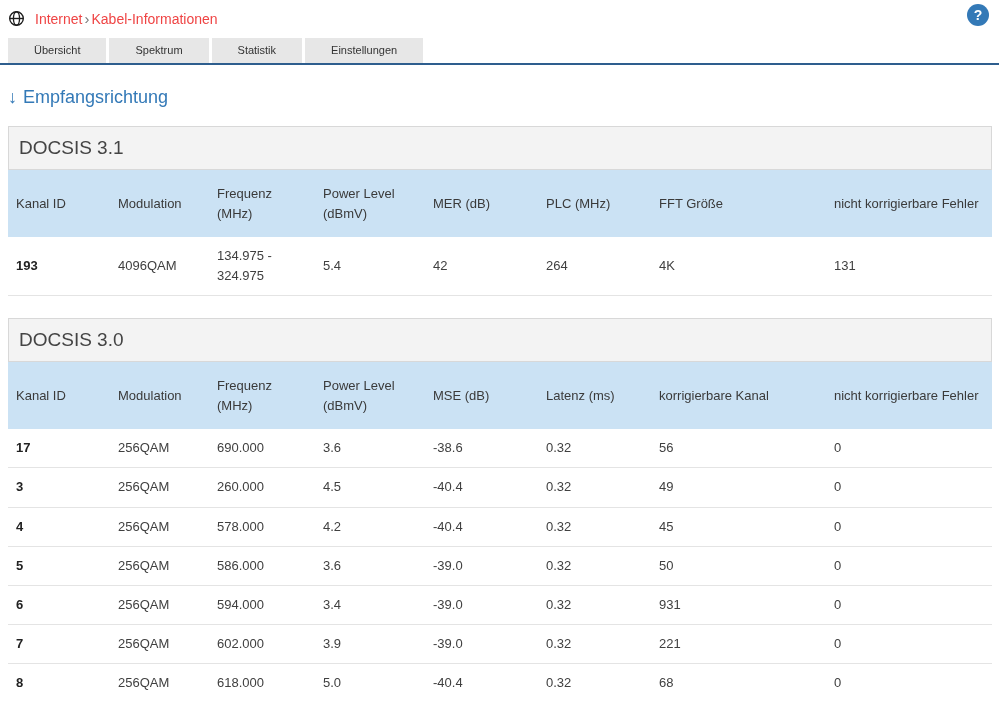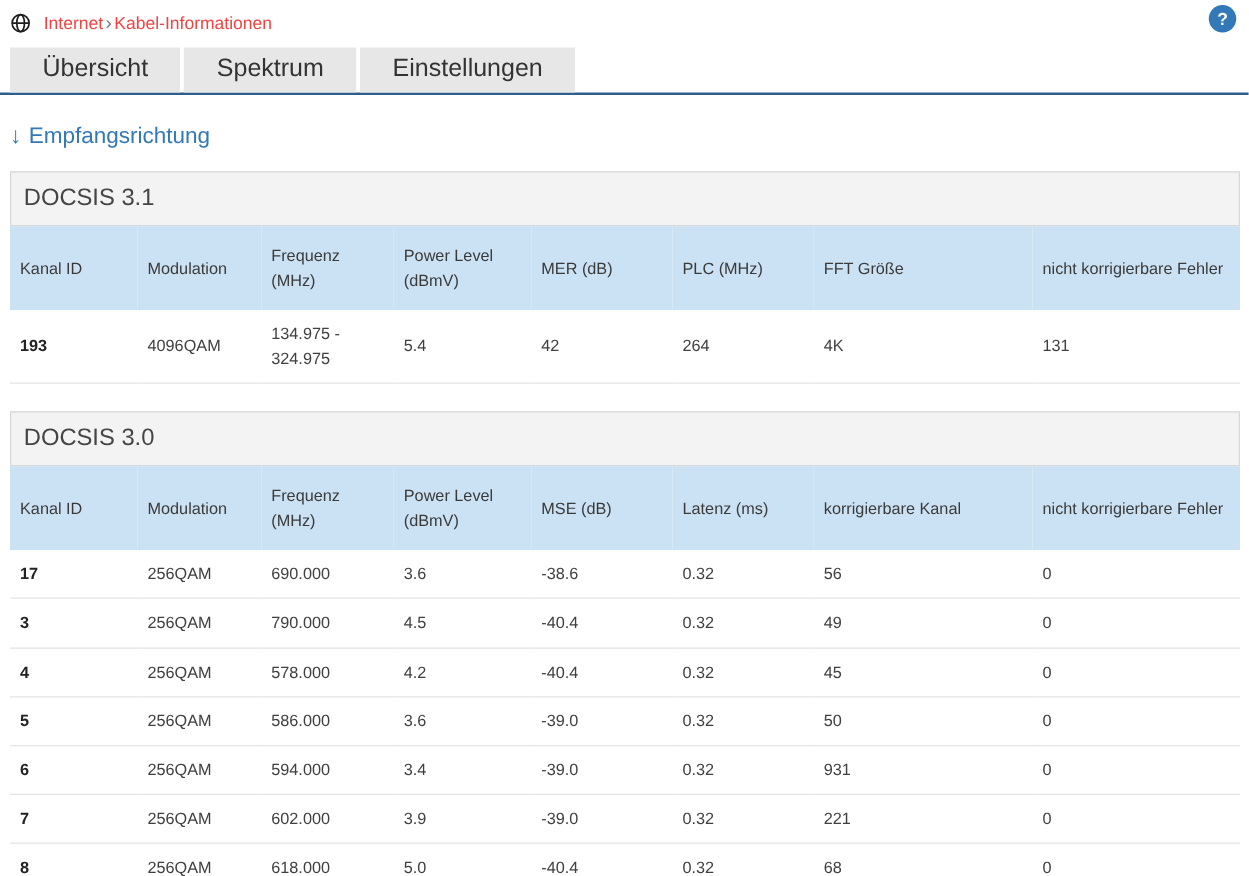--- a/index.html
+++ b/index.html
@@ -14,21 +14,21 @@
   .bc-sep { color:#777; font-size:15px; padding:0 2px; }
   .bc-item { color:#ef4444; }
   .help-btn { position:absolute; right:10px; top:4px; width:22px; height:22px;
     border:none; border-radius:50%; background:var(--accent,#3379b7); color:#fff;
     font-size:14px; font-weight:bold; cursor:pointer; line-height:22px; text-align:center;
     font-family:"Liberation Sans", sans-serif; }
 
   
   .tabbar { display:flex; align-items:flex-end; padding:6px 0 0 8px; margin-top:2px;
     border-bottom:2px solid var(--tab-line,#2e5e8e); }
-  .tab { background:#e7e7e7; color:#333; font-size:20px; padding:6px 26px 7px 26px;
+  .tab { background:#e7e7e7; color:#333; font-size:11px; padding:6px 26px 7px 26px;
     margin-right:3px; cursor:pointer; white-space:nowrap; }
   .tab.active { background:#fff; color:#111; border:1px solid #c9c9c9; border-bottom:none;
     padding-bottom:8px; }
 
   
   .section-title { display:flex; align-items:center; gap:6px; color:var(--accent,#3379b7);
     font-size:18px; font-weight:normal; margin:22px 0 18px 8px; }
   .section-title .arrow { font-size:18px; }
 
   
@@ -57,20 +57,21 @@
       </svg>
     </span>
     <span><span class="bc-item">Internet</span><span class="bc-sep">›</span><span class="bc-item">Kabel-Informationen</span></span>
   </div>
   <button class="help-btn">?</button>
 </header>
 
 <nav class="tabbar">
     <div class="tab">Übersicht</div>
     <div class="tab">Spektrum</div>
+    <div class="tab">Statistik</div>
     <div class="tab">Einstellungen</div>
   </nav>
 
 <h2 class="section-title">
   <span class="arrow">↓</span>
   <span>Empfangsrichtung</span>
 </h2>
 
 <section class="tbl-wrap">
   <div class="tbl-title">DOCSIS 3.1</div>
@@ -144,21 +145,21 @@
           <td>690.000</td>
           <td>3.6</td>
           <td>-38.6</td>
           <td>0.32</td>
           <td>56</td>
           <td>0</td>
         </tr>
         <tr>
           <td class="col-id">3</td>
           <td>256QAM</td>
-          <td>790.000</td>
+          <td>260.000</td>
           <td>4.5</td>
           <td>-40.4</td>
           <td>0.32</td>
           <td>49</td>
           <td>0</td>
         </tr>
         <tr>
           <td class="col-id">4</td>
           <td>256QAM</td>
           <td>578.000</td>

